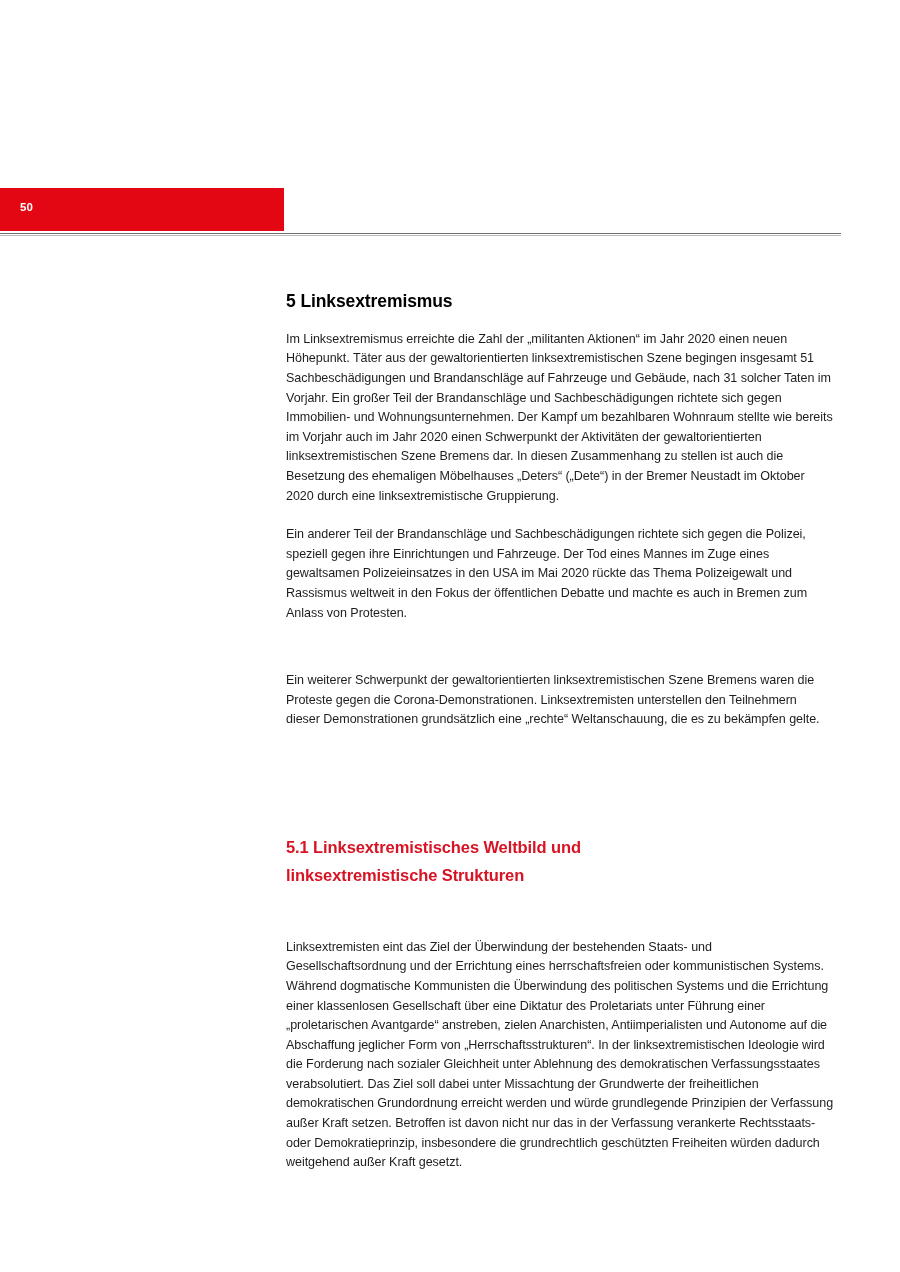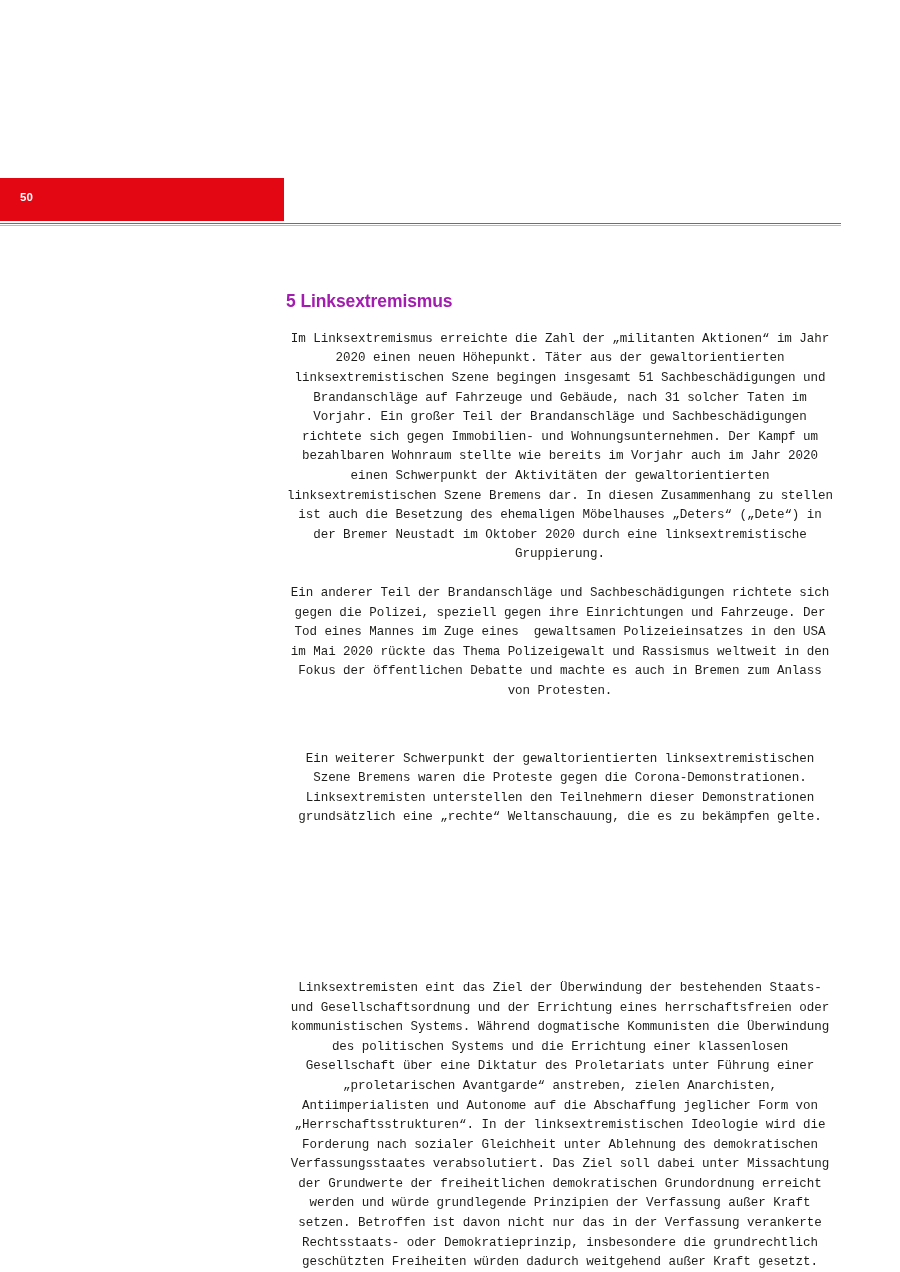--- a/index.html
+++ b/index.html
@@ -14,21 +14,21 @@
     position: relative;
     overflow: hidden;
     font-family: "Liberation Sans", sans-serif;
     color: #1a1a1a;
     -webkit-font-smoothing: antialiased;
   }
 
   
   .page-header {
     position: absolute;
-    top: 178px;
+    top: 188px;
     left: 0;
     width: 756px;
     height: 52px;
   }
   .page-number-band {
     position: absolute;
     top: 0;
     left: 0;
     width: 284px;
     height: 43px;
@@ -60,45 +60,44 @@
   .content {
     position: absolute;
     left: 286px;
     top: 291px;
     width: 548px;
   }
 
   h1.section-title {
     font-size: 17.5px;
     font-weight: bold;
-    color: #a21caf;
+    color: #000000;
     margin: 0 0 17px 0;
     line-height: 1.25;
     letter-spacing: -0.1px;
   }
 
   h2.subsection-title {
     font-size: 16.5px;
     font-weight: bold;
     color: #d81324;
     margin: 0 0 15px 0;
     line-height: 1.72;
     letter-spacing: -0.1px;
     max-width: 400px;
   }
 
   p.body-text {
     font-size: 12.55px;
     line-height: 19.6px;
     margin: 0 0 19px 0;
     color: #1d1d1b;
-    text-align: center;
+    text-align: left;
     white-space: pre-wrap;
     letter-spacing: -0.05px;
-    font-family: Liberation Mono, monospace;
   }
   p.body-text:last-child { margin-bottom: 0; margin-top: 48px; }
 
   .spacer-block { height: 103px; }
   .para-group { margin-bottom: 0; }
 </style>
 </head>
 <body>
 
 <div class="page-header">
@@ -113,18 +112,19 @@
   <h1 class="section-title">5 Linksextremismus</h1>
 
   <div class="para-group">
     <p class="body-text">Im Linksextremismus erreichte die Zahl der „militanten Aktionen“ im Jahr 2020 einen neuen Höhepunkt. Täter aus der gewaltorientierten linksextremistischen Szene begingen insgesamt 51 Sachbeschädigungen und Brandanschläge auf Fahrzeuge und Gebäude, nach 31 solcher Taten im Vorjahr. Ein großer Teil der Brandanschläge und Sachbeschädigungen richtete sich gegen Immobilien- und Wohnungsunternehmen. Der Kampf um bezahlbaren Wohnraum stellte wie bereits im Vorjahr auch im Jahr 2020 einen Schwerpunkt der Aktivitäten der gewaltorientierten linksextremistischen Szene Bremens dar. In diesen Zusammenhang zu stellen ist auch die Besetzung des ehemaligen Möbelhauses „Deters“ („Dete“) in der Bremer Neustadt im Oktober 2020 durch eine linksextremistische Gruppierung.</p>
     <p class="body-text">Ein anderer Teil der Brandanschläge und Sachbeschädigungen richtete sich gegen die Polizei, speziell gegen ihre Einrichtungen und Fahrzeuge. Der Tod eines Mannes im Zuge eines  gewaltsamen Polizeieinsatzes in den USA im Mai 2020 rückte das Thema Polizeigewalt und Rassismus weltweit in den Fokus der öffentlichen Debatte und machte es auch in Bremen zum Anlass von Protesten.</p>
     <p class="body-text">Ein weiterer Schwerpunkt der gewaltorientierten linksextremistischen Szene Bremens waren die Proteste gegen die Corona-Demonstrationen. Linksextremisten unterstellen den Teilnehmern dieser Demonstrationen grundsätzlich eine „rechte“ Weltanschauung, die es zu bekämpfen gelte.</p>
   </div>
 
   <div class="spacer-block"></div>
 
+  <h2 class="subsection-title">5.1 Linksextremistisches Weltbild und linksextremistische Strukturen</h2>
 
   <div class="para-group">
     <p class="body-text">Linksextremisten eint das Ziel der Überwindung der bestehenden Staats- und Gesellschaftsordnung und der Errichtung eines herrschaftsfreien oder kommunistischen Systems. Während dogmatische Kommunisten die Überwindung des politischen Systems und die Errichtung einer klassenlosen Gesellschaft über eine Diktatur des Proletariats unter Führung einer „proletarischen Avantgarde“ anstreben, zielen Anarchisten, Antiimperialisten und Autonome auf die Abschaffung jeglicher Form von „Herrschaftsstrukturen“. In der linksextremistischen Ideologie wird die Forderung nach sozialer Gleichheit unter Ablehnung des demokratischen Verfassungsstaates verabsolutiert. Das Ziel soll dabei unter Missachtung der Grundwerte der freiheitlichen demokratischen Grundordnung erreicht werden und würde grundlegende Prinzipien der Verfassung außer Kraft setzen. Betroffen ist davon nicht nur das in der Verfassung verankerte Rechtsstaats- oder Demokratieprinzip, insbesondere die grundrechtlich geschützten Freiheiten würden dadurch weitgehend außer Kraft gesetzt.</p>
   </div>
 
 </div>
 
 </body></html>

